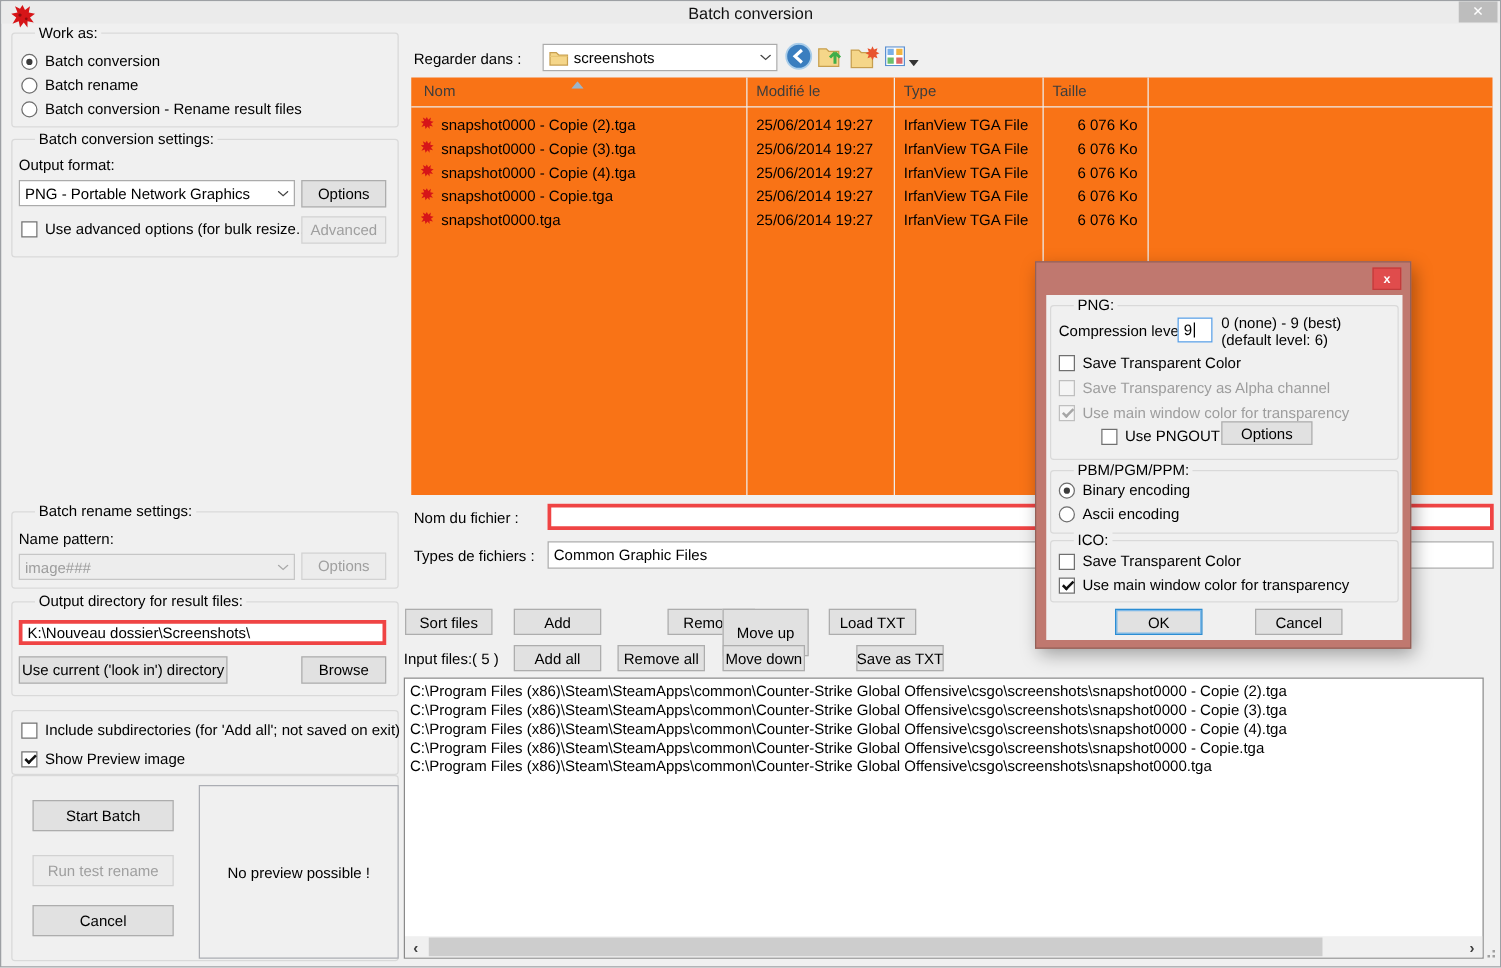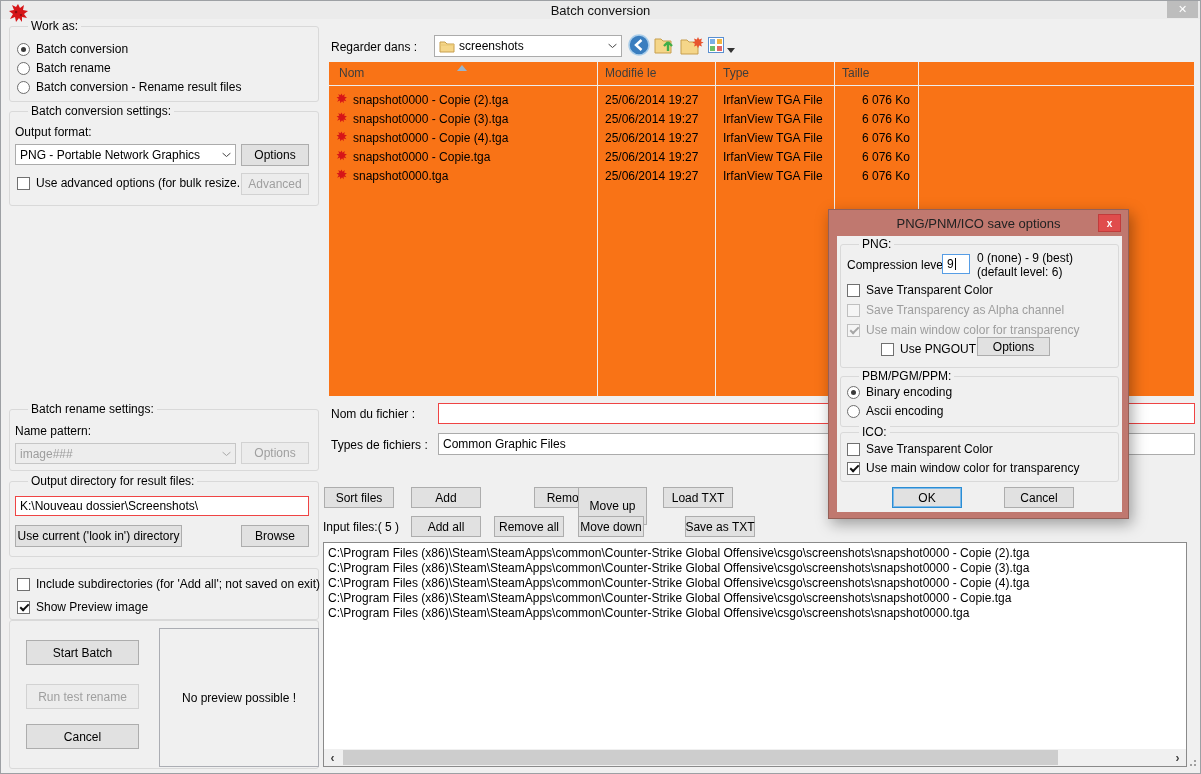--- a/index.html
+++ b/index.html
@@ -25,21 +25,21 @@
     border-left:2px solid #111;border-bottom:2px solid #111;transform:rotate(-45deg);}
   .cb.dis{border-color:#bfbfbf;background:#f5f5f5;}
   .cb.dis.ck::after{border-color:#a6a6a6;}
   .rd{width:13px;height:13px;min-width:13px;border:1px solid #6e6e6e;border-radius:50%;background:#fff;position:relative;}
   .rd.sel::after{content:"";position:absolute;left:3px;top:3px;width:5px;height:5px;border-radius:50%;background:#3b3b3b;}
   .dis-txt{color:#9d9d9d;}
   
   .btn{position:absolute;display:flex;align-items:center;justify-content:center;background:#e1e1e1;
     border:1px solid #adadad;font-size:12px;white-space:nowrap;}
   .btn.dis{background:#ececec;border-color:#d2d2d2;color:#9f9f9f;}
-  .inp{position:absolute;background:#fff;border:1px solid #ef4444;display:flex;align-items:center;
+  .inp{position:absolute;background:#fff;border:3px solid #ef4444;display:flex;align-items:center;
     padding:0 4px;white-space:nowrap;overflow:hidden;}
   .combo{position:absolute;background:#fff;border:1px solid #ababab;display:flex;align-items:center;
     gap:4px;padding:0 18px 0 4px;white-space:nowrap;overflow:hidden;}
   .combo.dis{background:#ededed;border-color:#c6c6c6;color:#9d9d9d;}
   .chev{position:absolute;right:4px;top:50%;transform:translateY(-50%);display:flex;}
   .lbl{position:absolute;white-space:nowrap;}
   
   .list-panel{position:absolute;left:328px;top:61px;width:865px;height:334px;background:#f97316;}
   .hcell{position:absolute;top:4px;color:#3d3d3d;white-space:nowrap;}
   .vline{position:absolute;top:0;bottom:0;width:1px;background:#ededed;}
@@ -352,23 +352,20 @@
 
   <span class="grip">
     <svg width="10" height="10">
         <rect x="7" y="7" width="2" height="2" fill="#a0a0a0"></rect>
         <rect x="7" y="3" width="2" height="2" fill="#a0a0a0"></rect>
         <rect x="3" y="7" width="2" height="2" fill="#a0a0a0"></rect>
       </svg>
   </span>
 
   <div class="dlg">
-    <div class="dlg-title">
-      <span>PNG/PNM/ICO save options</span>
-    </div>
     <div class="dlg-close">
       <span>x</span>
     </div>
     <div class="dlg-client">
 
       <div class="gb" style="left:3px;top:8px;width:279px;height:124px;">
         <span class="lg">PNG:</span>
       </div>
       <span class="lbl" style="left:10px;top:22px;">Compression level:</span>
       <div class="inp focus-inp" style="left:105px;top:18px;width:28px;height:20px;">

